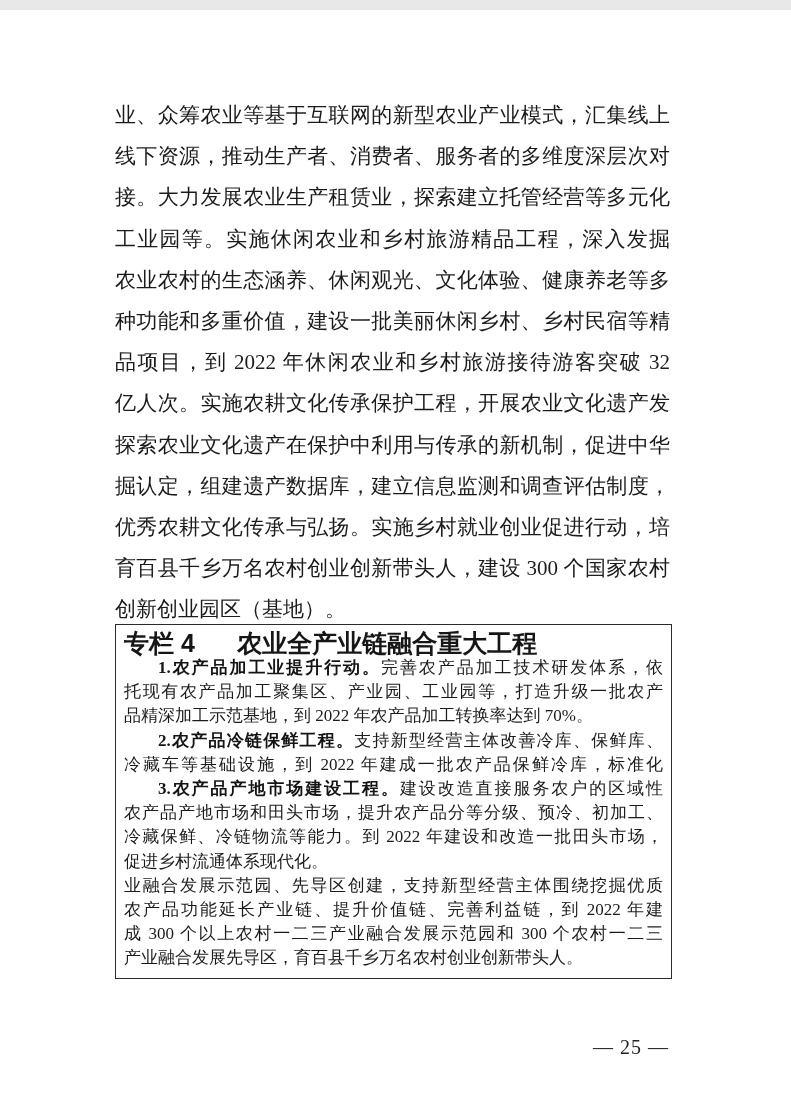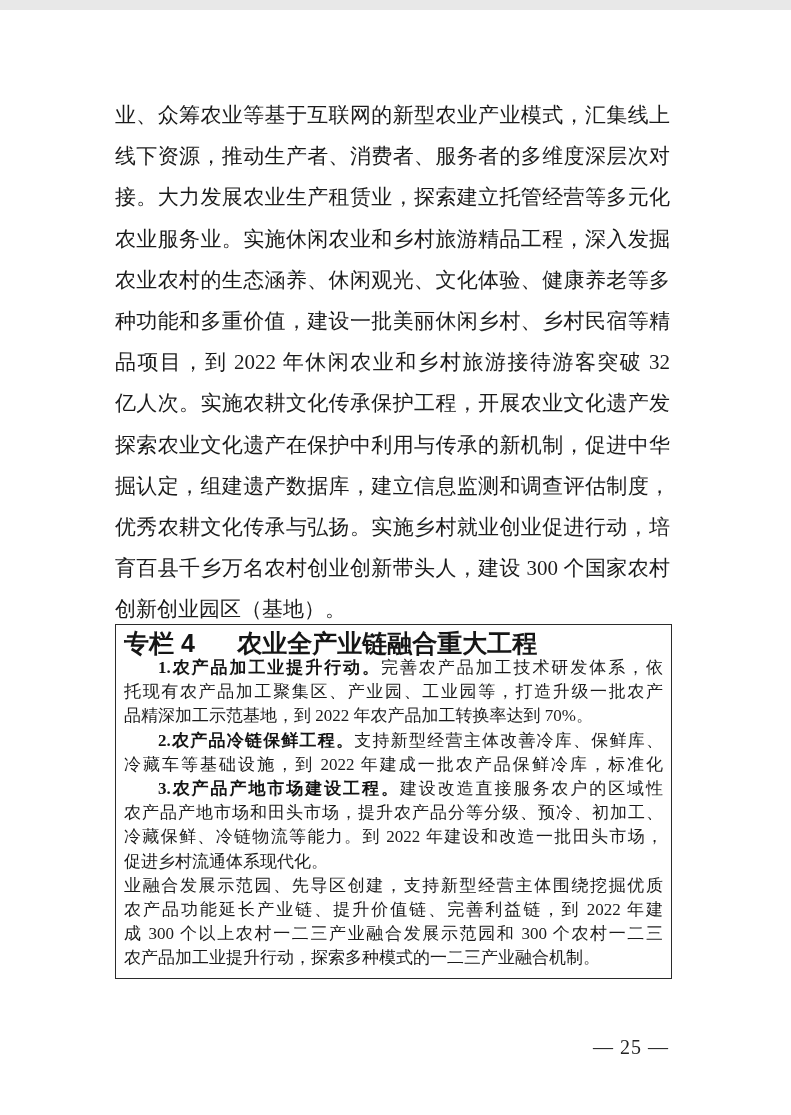--- a/index.html
+++ b/index.html
@@ -58,21 +58,21 @@
 </style>
 </head>
 <body>
 
 <div class="page">
 
   <div class="body-text">
     <div class="bline">业、众筹农业等基于互联网的新型农业产业模式，汇集线上</div>
     <div class="bline">线下资源，推动生产者、消费者、服务者的多维度深层次对</div>
     <div class="bline">接。大力发展农业生产租赁业，探索建立托管经营等多元化</div>
-    <div class="bline">农业服务业。实施休闲农业和乡村旅游精品工程，深入发掘</div>
+    <div class="bline">工业园等。实施休闲农业和乡村旅游精品工程，深入发掘</div>
     <div class="bline">农业农村的生态涵养、休闲观光、文化体验、健康养老等多</div>
     <div class="bline">种功能和多重价值，建设一批美丽休闲乡村、乡村民宿等精</div>
     <div class="bline">品项目，到 2022 年休闲农业和乡村旅游接待游客突破 32</div>
     <div class="bline">亿人次。实施农耕文化传承保护工程，开展农业文化遗产发</div>
     <div class="bline">探索农业文化遗产在保护中利用与传承的新机制，促进中华</div>
     <div class="bline">掘认定，组建遗产数据库，建立信息监测和调查评估制度，</div>
     <div class="bline">优秀农耕文化传承与弘扬。实施乡村就业创业促进行动，培</div>
     <div class="bline">育百县千乡万名农村创业创新带头人，建设 300 个国家农村</div>
     <div class="bline last">创新创业园区（基地）。</div>
   </div>
@@ -97,19 +97,19 @@
       <div class="box-line first"><b>3.农产品产地市场建设工程。</b><span>建设改造直接服务农户的区域性</span></div>
       <div class="box-line">农产品产地市场和田头市场，提升农产品分等分级、预冷、初加工、</div>
       <div class="box-line">冷藏保鲜、冷链物流等能力。到 2022 年建设和改造一批田头市场，</div>
       <div class="box-line last">促进乡村流通体系现代化。</div>
     </div>
 
     <div>
       <div class="box-line">业融合发展示范园、先导区创建，支持新型经营主体围绕挖掘优质</div>
       <div class="box-line">农产品功能延长产业链、提升价值链、完善利益链，到 2022 年建</div>
       <div class="box-line">成 300 个以上农村一二三产业融合发展示范园和 300 个农村一二三</div>
-      <div class="box-line last">农产品加工业提升行动，探索多种模式的一二三产业融合机制。</div>
+      <div class="box-line last">产业融合发展先导区，育百县千乡万名农村创业创新带头人。</div>
     </div>
   </div>
 
   <div class="page-number">— 25 —</div>
 
 </div>
 
 </body></html>

